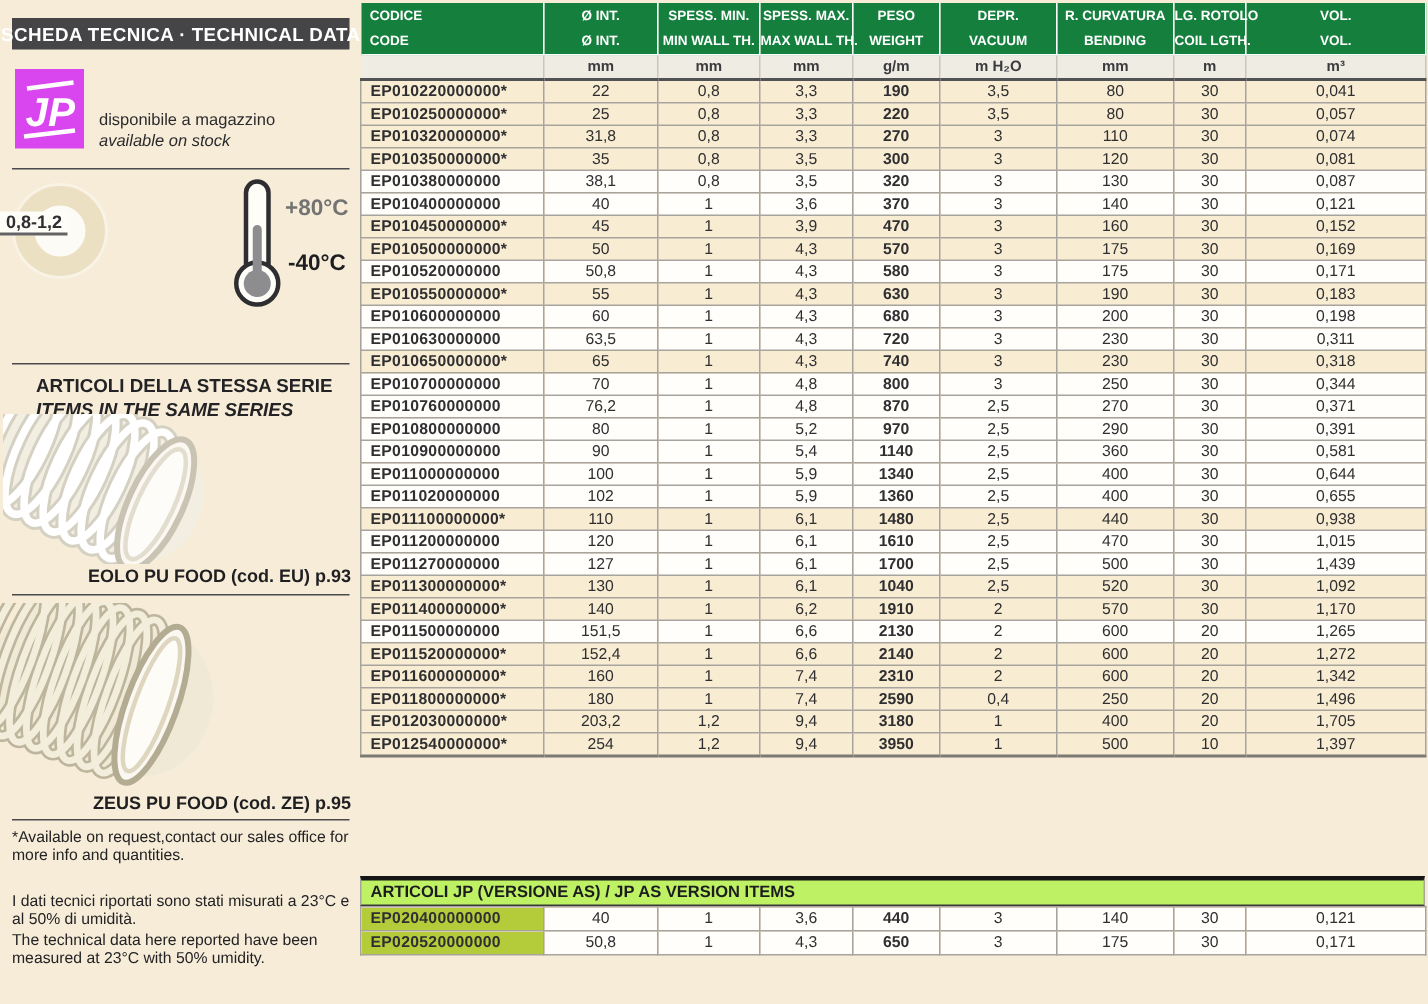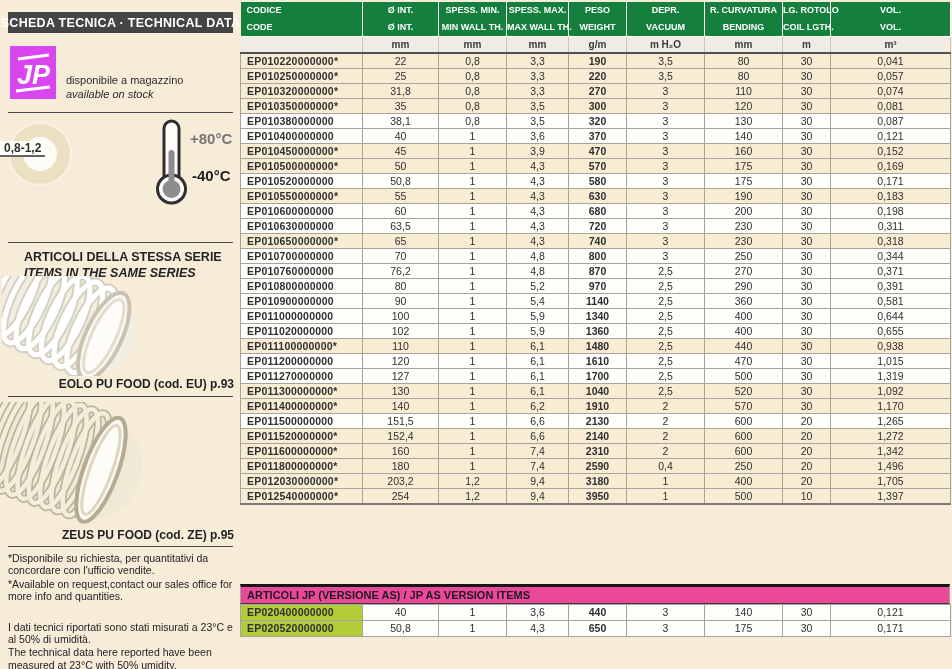--- a/index.html
+++ b/index.html
@@ -63,21 +63,21 @@
   }
   tbody td.c0{text-align:left;padding-left:6px;font-weight:bold;letter-spacing:.2px;}
   tbody td.c4{font-weight:bold;}
   tr.hl td{background:#f8ecd2;}
   .spec tbody tr:last-child td{border-bottom:2px solid #7c7a75;}
   
   .as-wrap{position:absolute;left:240px;top:584px;width:710px;}
   .as-title{
     border-top:3px solid #161616;border-bottom:1px solid #3a3a3c;
     border-left:1px solid #a7a49d;border-right:1px solid #a7a49d;
-    background:#ec4899;font-size:11px;font-weight:bold;color:#1c1c1e;
+    background:#bef264;font-size:11px;font-weight:bold;color:#1c1c1e;
     padding:1px 0 1px 6px;height:14px;line-height:14px;
   }
   .as tbody td{height:15px;line-height:15px;}
   .as tbody td.c0.green{background:#b5cc3a;margin-top:43px;}
 </style>
 </head>
 <body>
 
 <div class="sidebar">
 
@@ -173,21 +173,20 @@
           <ellipse cx="102" cy="62" rx="11" ry="47" stroke="#ded6bf" stroke-width="3" fill="#fdfcf7"></ellipse>
         </g>
       </g>
     </svg>
   </div>
   <div class="caption cap2">ZEUS PU FOOD (cod. ZE) p.95</div>
 
   <div class="divider d4"></div>
 
   <div class="notes">
-    <p class="it">*Disponibile su richiesta, per quantitativi da concordare con l'ufficio vendite.</p>
     <p class="en">*Available on request,contact our sales office for more info and quantities.</p>
     <p class="it gap">I dati tecnici riportati sono stati misurati a 23°C e al 50% di umidità.</p>
     <p class="en">The technical data here reported have been measured at 23°C with 50% umidity.</p>
   </div>
 </div>
 
 <div class="table-wrap">
   <table class="spec">
     <colgroup>
       <col style="width:122px">
@@ -485,21 +484,21 @@
         </tr>
         <tr>
           <td class="c0">EP011270000000</td>
           <td class="c1">127</td>
           <td class="c2">1</td>
           <td class="c3">6,1</td>
           <td class="c4">1700</td>
           <td class="c5">2,5</td>
           <td class="c6">500</td>
           <td class="c7">30</td>
-          <td class="c8">1,319</td>
+          <td class="c8">1,439</td>
         </tr>
         <tr class="hl">
           <td class="c0">EP011300000000*</td>
           <td class="c1">130</td>
           <td class="c2">1</td>
           <td class="c3">6,1</td>
           <td class="c4">1040</td>
           <td class="c5">2,5</td>
           <td class="c6">520</td>
           <td class="c7">30</td>

